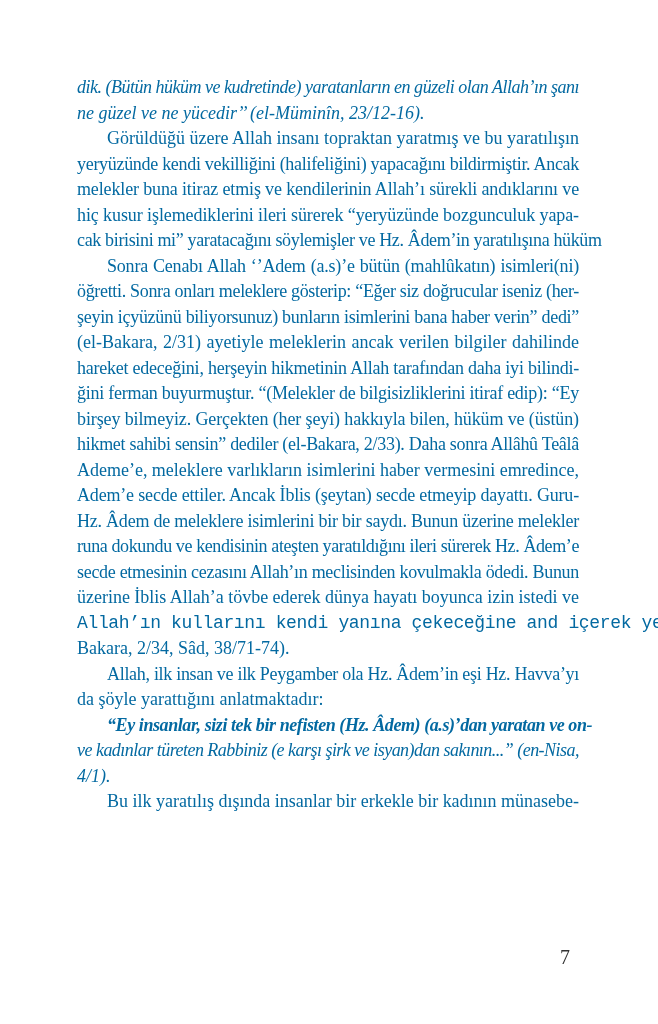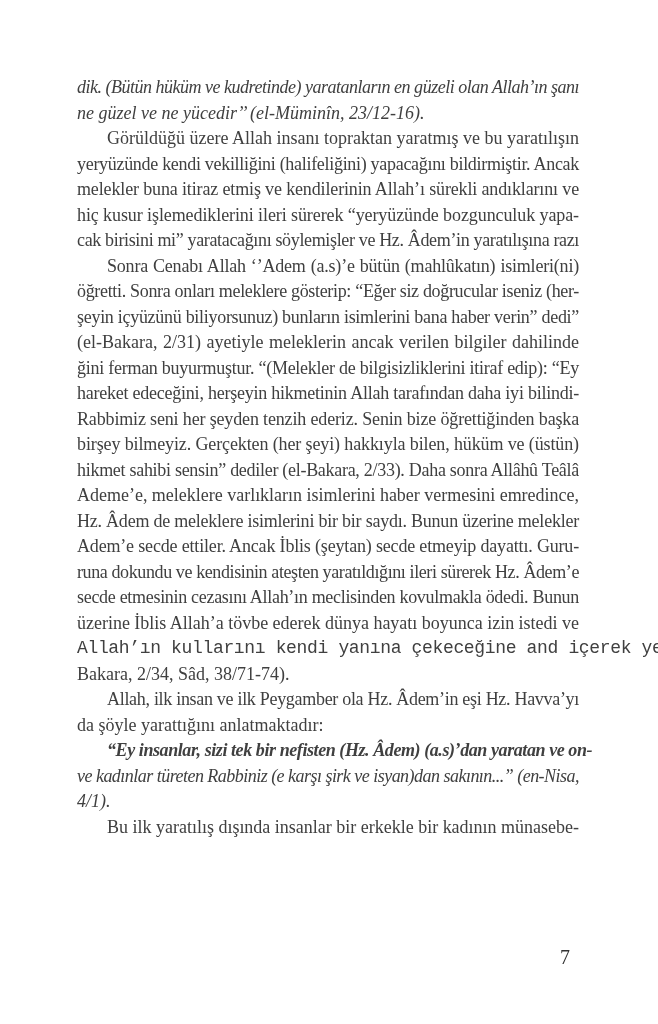--- a/index.html
+++ b/index.html
@@ -1,21 +1,21 @@
 <!DOCTYPE html>
 <html><head>
 <meta charset="utf-8">
 <style>
   html, body { margin: 0; padding: 0; background: #ffffff; }
   body { width: 658px; height: 1024px; position: relative; overflow: hidden; }
   .page { position: absolute; left: 0; top: 0; width: 658px; height: 1024px; background: #fff; }
   .body-text {
     position: absolute; left: 77px; top: 75px; width: 502px;
     font-family: "Liberation Serif", "DejaVu Serif", serif;
-    font-size: 18px; color: #404040;
+    font-size: 18px; color: #0369a1;
   }
   .line {
     display: block; height: 25.5px; line-height: 25.5px;
     text-align: justify; text-align-last: justify; white-space: nowrap;
     overflow: visible;
   }
   .line.last { text-align-last: left; font-family: Liberation Serif, serif; }
   .line.indent { padding-left: 30px; }
   .line.it { font-style: italic; }
   .page-number {
@@ -28,33 +28,32 @@
 <body>
 
 <div class="page">
   <div class="body-text">
     <span class="line it" style="white-space: nowrap; letter-spacing: -0.492188px;">dik. (Bütün hüküm ve kudretinde) yaratanların en güzeli olan Allah’ın şanı</span>
     <span class="line it last" style="white-space: nowrap;">ne güzel ve ne yücedir’’ (el-Müminîn, 23/12-16).</span>
     <span class="line indent" style="white-space: nowrap;">Görüldüğü üzere Allah insanı topraktan yaratmış ve bu yaratılışın</span>
     <span class="line" style="white-space: nowrap; letter-spacing: -0.302365px;">yeryüzünde kendi vekilliğini (halifeliğini) yapacağını bildirmiştir. Ancak</span>
     <span class="line" style="white-space: nowrap; letter-spacing: -0.141695px;">melekler buna itiraz etmiş ve kendilerinin Allah’ı sürekli andıklarını ve</span>
     <span class="line" style="white-space: nowrap; letter-spacing: -0.091712px;">hiç kusur işlemediklerini ileri sürerek “yeryüzünde bozgunculuk yapa-</span>
-    <span class="line" style="white-space: nowrap; letter-spacing: -0.348818px;">cak birisini mi” yaratacağını söylemişler ve Hz. Âdem’in yaratılışına razı</span>
+    <span class="line" style="white-space: nowrap; letter-spacing: -0.348818px;">cak birisini mi” yaratacağını söylemişler ve Hz. Âdem’in yaratılışına hüküm</span>
     <span class="line indent" style="white-space: nowrap; letter-spacing: -0.197837px;">Sonra Cenabı Allah ‘’Adem (a.s)’e bütün (mahlûkatın) isimleri(ni)</span>
     <span class="line" style="white-space: nowrap; letter-spacing: -0.326042px;">öğretti. Sonra onları meleklere gösterip: “Eğer siz doğrucular iseniz (her-</span>
     <span class="line" style="white-space: nowrap; letter-spacing: -0.289497px;">şeyin içyüzünü biliyorsunuz) bunların isimlerini bana haber verin” dedi”</span>
     <span class="line" style="white-space: nowrap;">(el-Bakara, 2/31) ayetiyle meleklerin ancak verilen bilgiler dahilinde</span>
+    <span class="line" style="white-space: nowrap; letter-spacing: -0.237372px;">hareket edeceğini, herşeyin hikmetinin Allah tarafından daha iyi bilindi-</span>
     <span class="line" style="white-space: nowrap; letter-spacing: -0.261613px;">ğini ferman buyurmuştur. “(Melekler de bilgisizliklerini itiraf edip): “Ey</span>
-    <span class="line" style="white-space: nowrap; letter-spacing: -0.237372px;">hareket edeceğini, herşeyin hikmetinin Allah tarafından daha iyi bilindi-</span>
-    <span class="line" style="white-space: nowrap; letter-spacing: -0.154911px;">Rabbimiz seni her şeyden tenzih ederiz. Senin bize öğrettiğinden başka</span>
     <span class="line" style="white-space: nowrap; letter-spacing: -0.11942px;">birşey bilmeyiz. Gerçekten (her şeyi) hakkıyla bilen, hüküm ve (üstün)</span>
     <span class="line" style="white-space: nowrap; letter-spacing: -0.288194px;">hikmet sahibi sensin” dediler (el-Bakara, 2/33). Daha sonra Allâhû Teâlâ</span>
     <span class="line" style="white-space: nowrap; letter-spacing: -0.0117188px;">Ademe’e, meleklere varlıkların isimlerini haber vermesini emredince,</span>
+    <span class="line" style="white-space: nowrap; letter-spacing: -0.173415px;">Adem’e secde ettiler. Ancak İblis (şeytan) secde etmeyip dayattı. Guru-</span>
     <span class="line" style="white-space: nowrap; letter-spacing: -0.226339px;">Hz. Âdem de meleklere isimlerini bir bir saydı. Bunun üzerine melekler</span>
-    <span class="line" style="white-space: nowrap; letter-spacing: -0.173415px;">Adem’e secde ettiler. Ancak İblis (şeytan) secde etmeyip dayattı. Guru-</span>
     <span class="line" style="white-space: nowrap; letter-spacing: -0.39512px;">runa dokundu ve kendisinin ateşten yaratıldığını ileri sürerek Hz. Âdem’e</span>
     <span class="line" style="white-space: nowrap; letter-spacing: -0.302536px;">secde etmesinin cezasını Allah’ın meclisinden kovulmakla ödedi. Bunun</span>
     <span class="line" style="white-space: nowrap; letter-spacing: -0.0118304px;">üzerine İblis Allah’a tövbe ederek dünya hayatı boyunca izin istedi ve</span>
     <span class="line" style="white-space: nowrap; letter-spacing: -0.346318px; font-family: Liberation Mono, monospace;">Allah’ın kullarını kendi yanına çekeceğine and içerek yeryüzüne indi (el-</span>
     <span class="line last" style="white-space: nowrap;">Bakara, 2/34, Sâd, 38/71-74).</span>
     <span class="line indent" style="white-space: nowrap; letter-spacing: -0.301136px;">Allah, ilk insan ve ilk Peygamber ola Hz. Âdem’in eşi Hz. Havva’yı</span>
     <span class="line last" style="white-space: nowrap;">da şöyle yarattığını anlatmaktadır:</span>
     <span class="line it indent" style="white-space: nowrap; letter-spacing: -0.421655px; font-weight: bold;">“Ey insanlar, sizi tek bir nefisten (Hz. Âdem) (a.s)’dan yaratan ve on-</span>
     <span class="line it" style="white-space: nowrap; letter-spacing: -0.522727px;">ve kadınlar türeten Rabbiniz (e karşı şirk ve isyan)dan sakının...” (en-Nisa,</span>
     <span class="line it last" style="white-space: nowrap;">4/1).</span>

